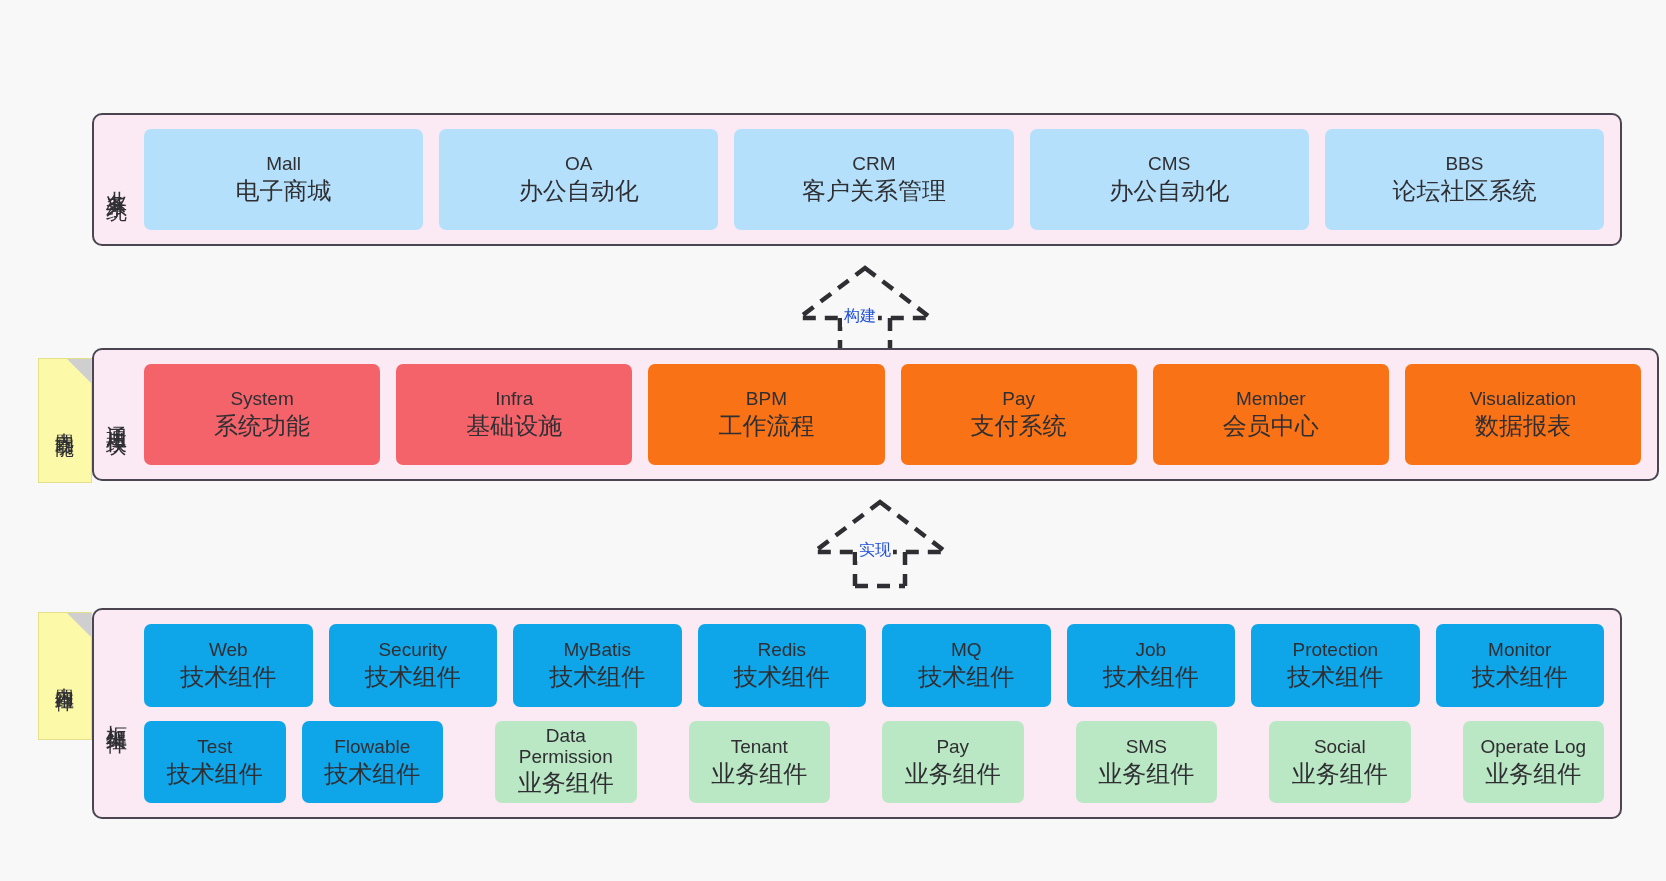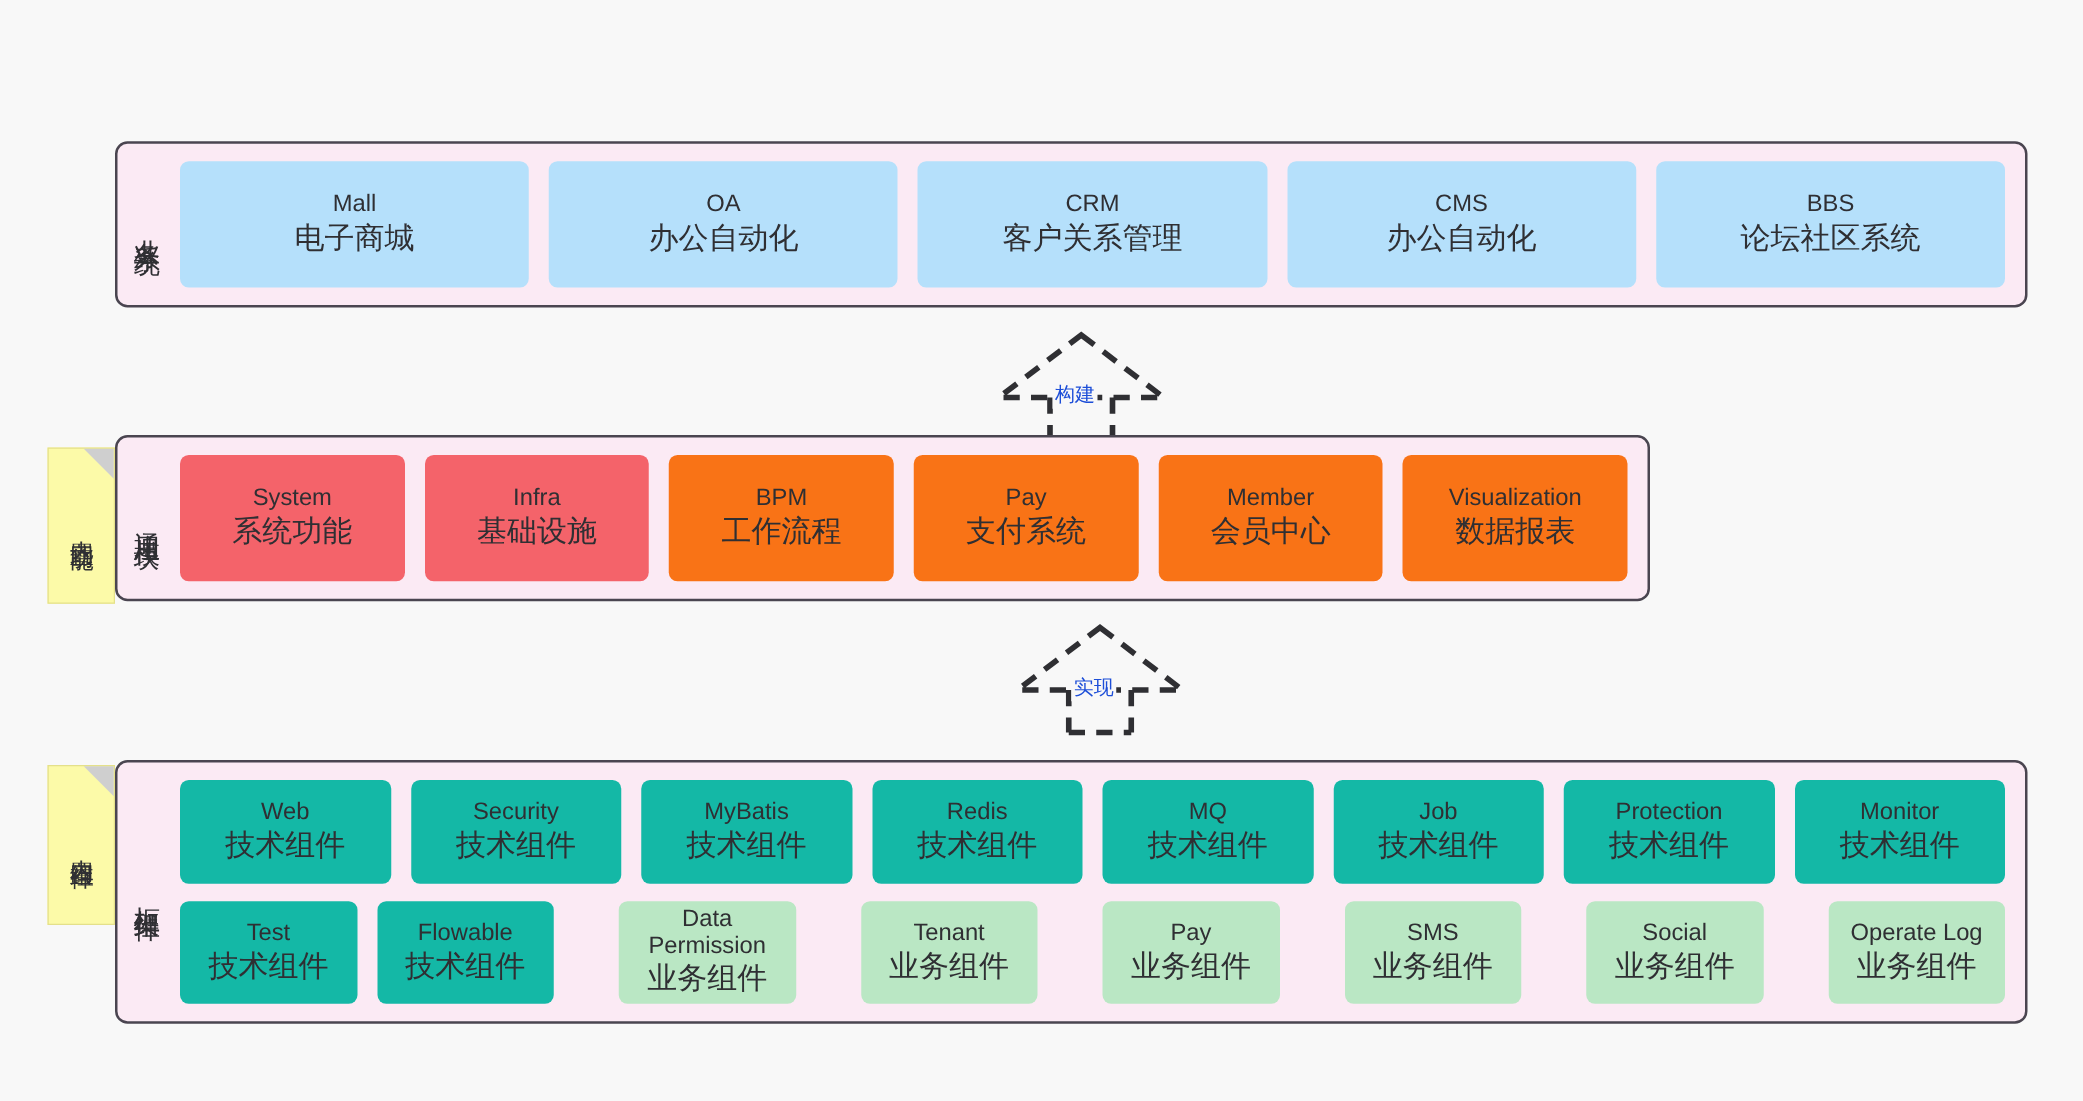--- a/index.html
+++ b/index.html
@@ -77,21 +77,21 @@
     color: #2f2f33;
     padding: 4px 6px;
     user-select: none;
   }
   .card .t-en { font-size: 19px; }
   .card .t-cn { font-size: 24px; }
 
   .card.blue       { background: #b5e0fb; }
   .card.red        { background: #f4636a; }
   .card.pink       { background: #f97316; }
-  .card.green      { background: #14b8a6; }
+  .card.green      { background: #0ea5e9; }
   .card.greenlight { background: #bae7c4; margin-left: 36px; }
 
   
   .sticky {
     position: absolute;
     width: 54px;
     background: #fcfaa8;
     border: 1px solid #e4e08a;
     display: flex;
     align-items: center;
@@ -164,21 +164,21 @@
       <path d="M 50 52 L 50 86 M 100 52 L 100 86 M 50 86 L 100 86" fill="none" stroke="#2f2f33" stroke-width="4.5" stroke-dasharray="13 9" stroke-linecap="butt"></path>
     </svg>
     <span class="alabel" style="left:52px; top:40px;">构建</span>
   </div>
 
   <div class="sticky" id="sticky-builtin-function" style="left:38px; top:358px; width:54px; height:125px;">
     <span class="fold"></span>
     <span>内置功能</span>
   </div>
 
-  <div class="layer" id="layer-common-module" style="left:92px; top:348px; width:1228px; height:133px;">
+  <div class="layer" id="layer-common-module" style="left:92px; top:348px; width:1567px; height:133px;">
     <div class="layer-label">通用模块</div>
     <div class="layer-cards">
       <div class="card red">
         <span class="t-en">System</span>
         <span class="t-cn">系统功能</span>
       </div>
       <div class="card red">
         <span class="t-en">Infra</span>
         <span class="t-cn">基础设施</span>
       </div>

